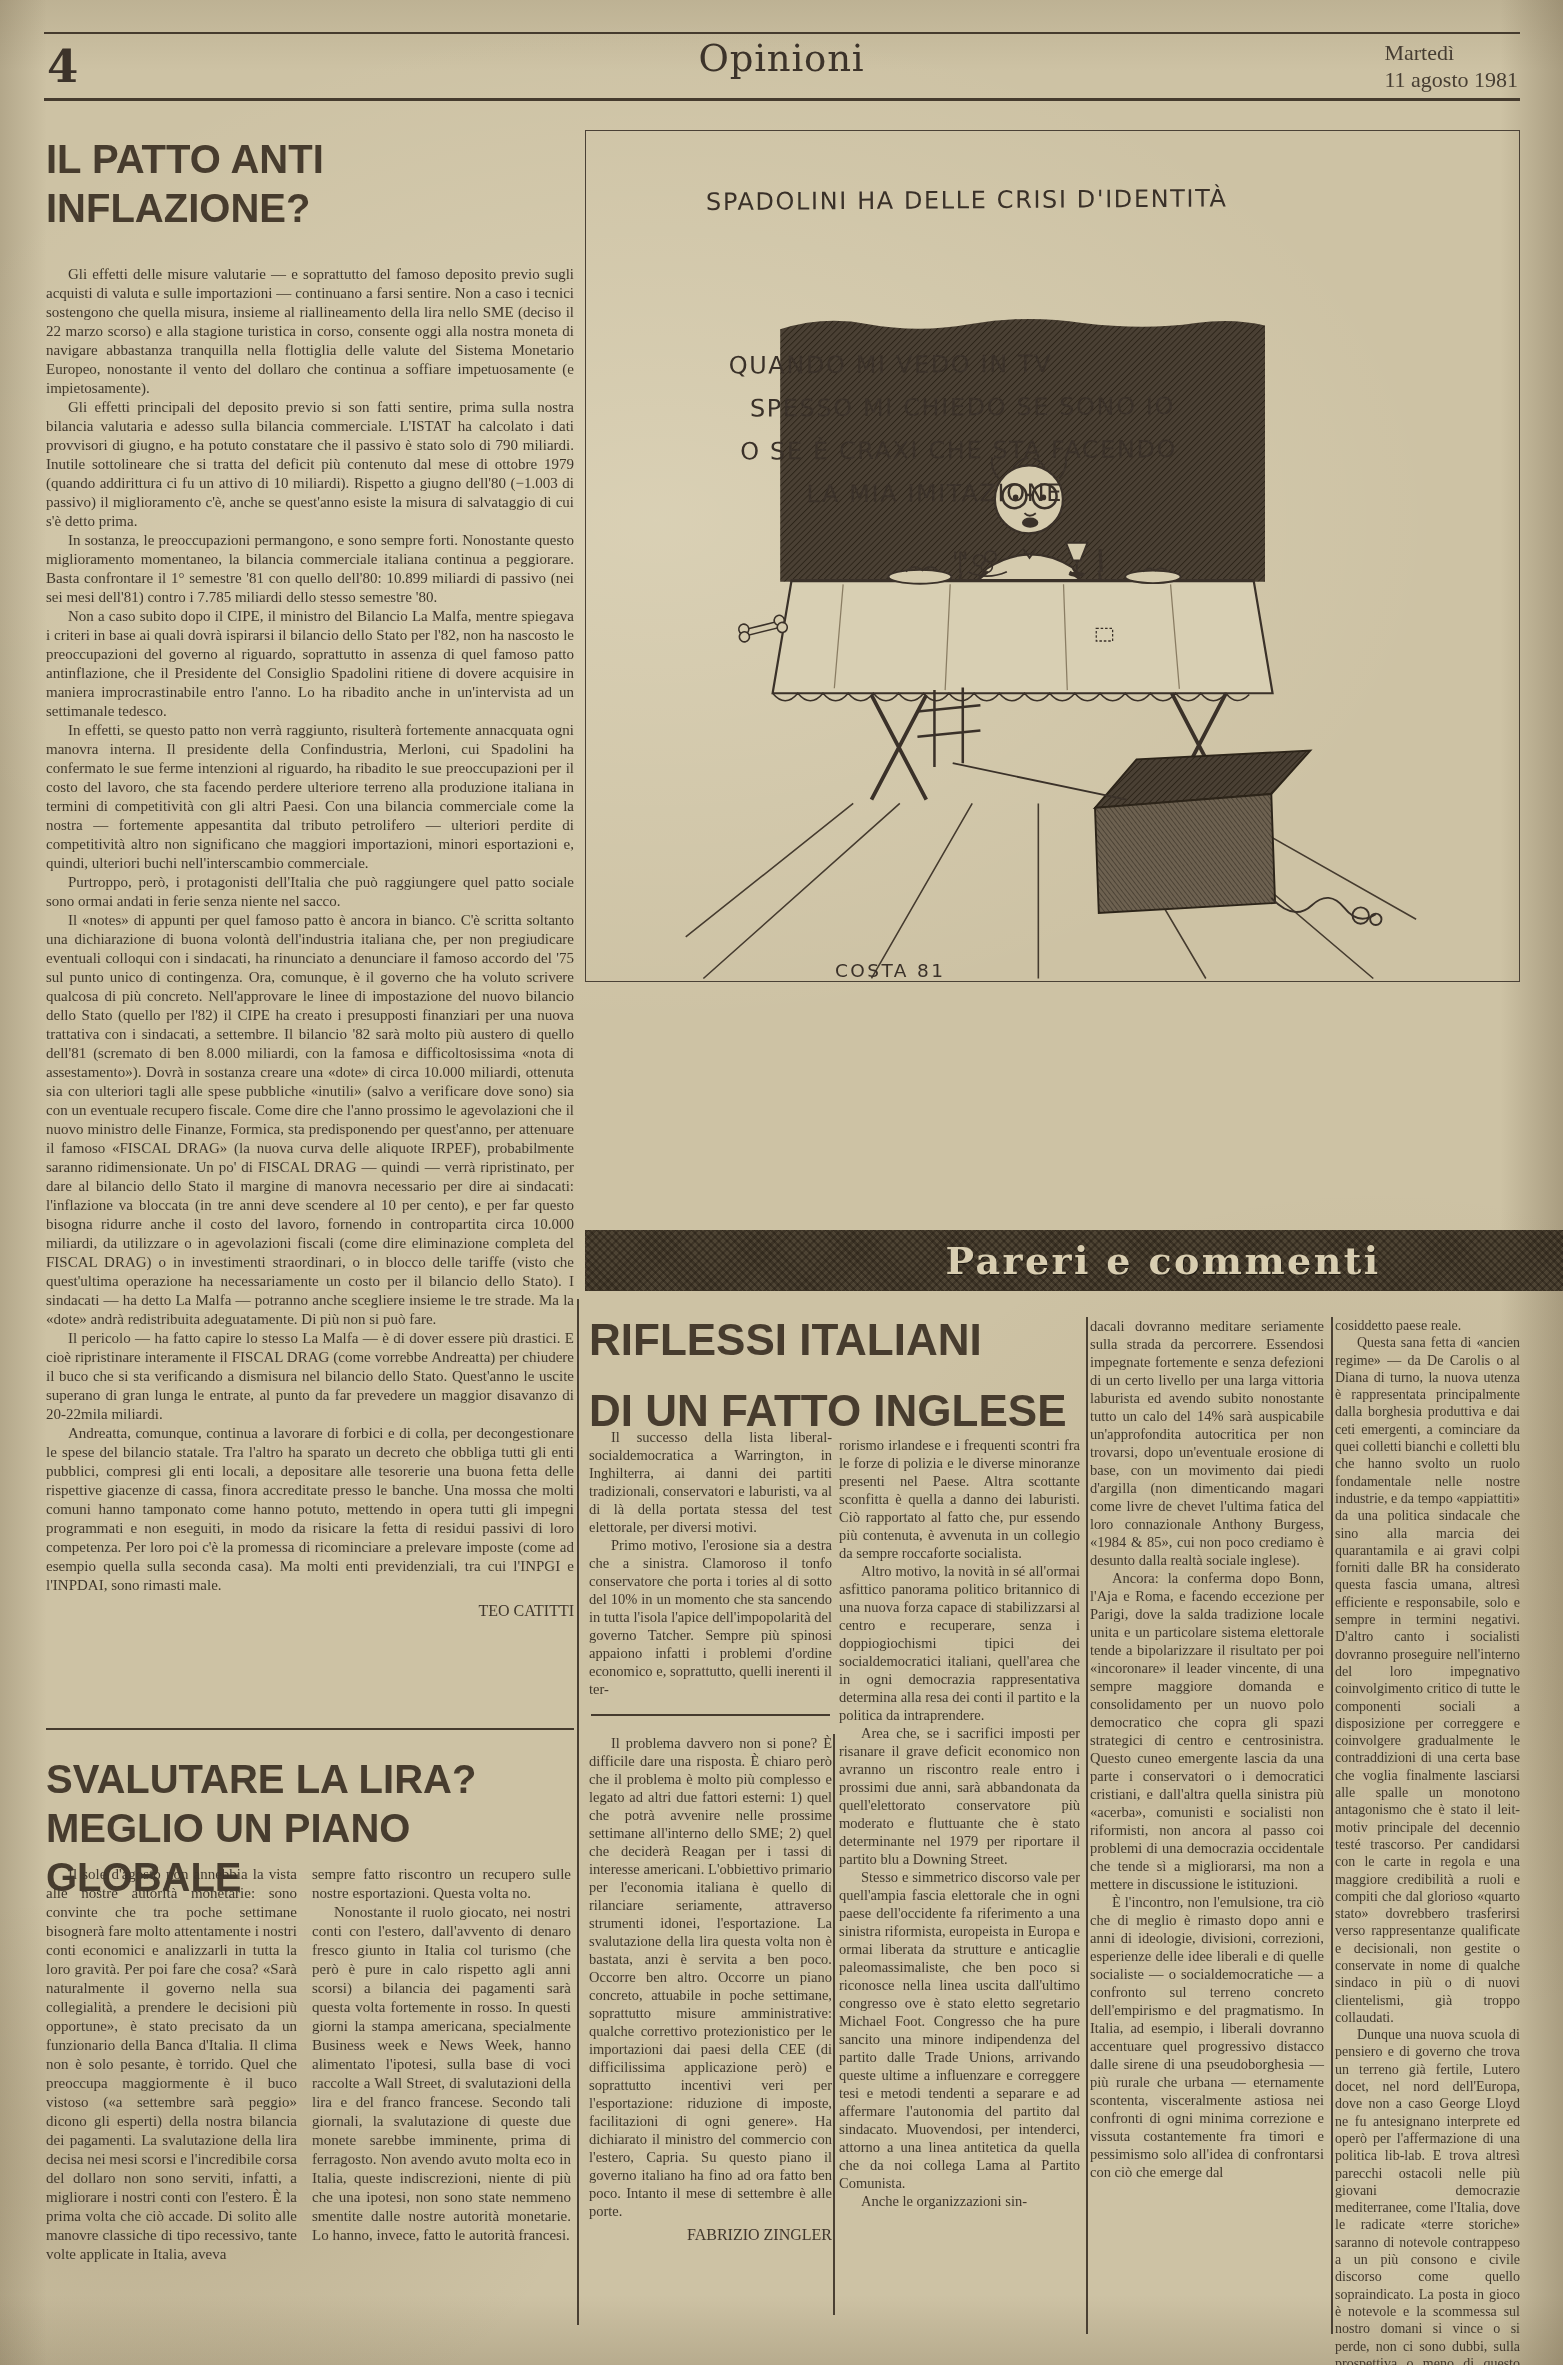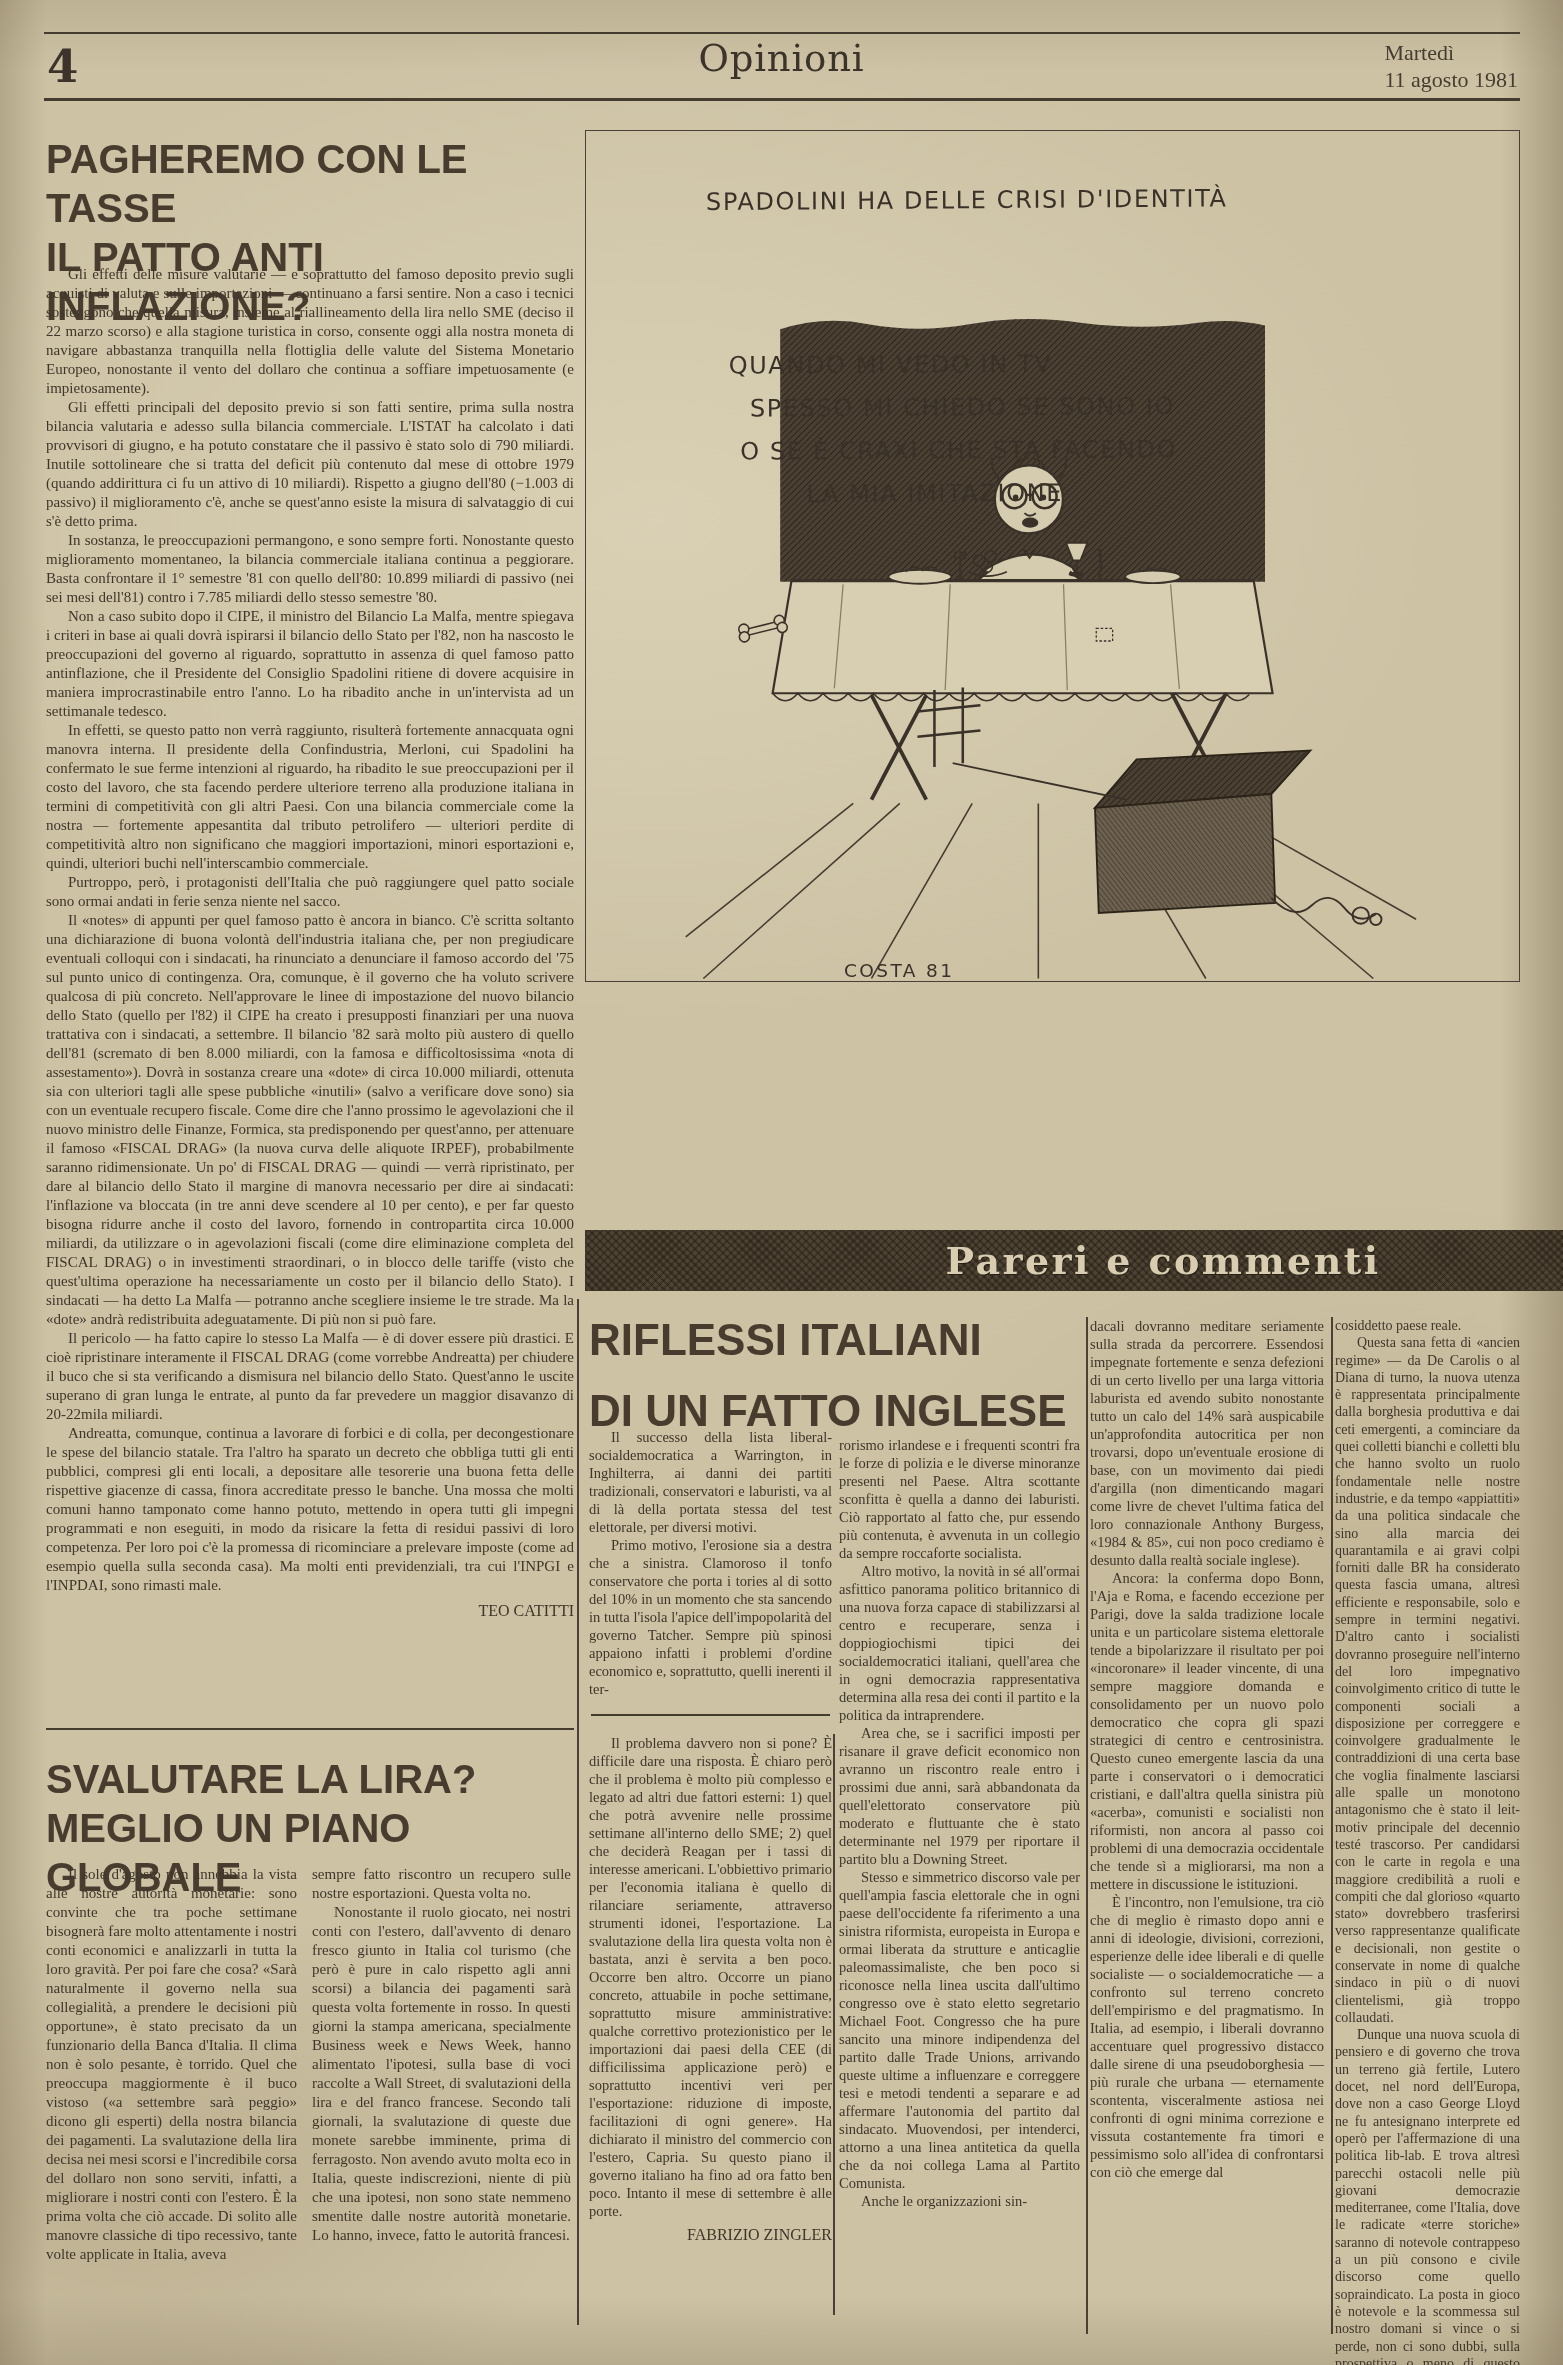--- a/index.html
+++ b/index.html
@@ -59,21 +59,20 @@
   <div class="abs rule" style="left:44px; top:32px; width:1476px; height:2.4px;"></div>
   <div class="abs page-num" style="left:47px; top:40px;">4</div>
   <div class="abs section-title" style="left:0; top:37px;">Opinioni</div>
   <div class="abs dateline" style="right:45px; top:39px;">
     <div>Martedì</div>
     <div>11 agosto 1981</div>
   </div>
   <div class="abs rule" style="left:44px; top:98px; width:1476px; height:3.2px;"></div>
 
   <div class="abs headline hl-big" style="left:46px; top:135px; width:530px;">
-    <div>PAGHEREMO CON LE TASSE</div>
     <div>IL PATTO ANTI INFLAZIONE?</div>
   </div>
   <div class="abs body-col t-body" style="left:46px; top:265px; width:528px;">
     <div>
         <p>Gli effetti delle misure valutarie — e soprattutto del famoso deposito previo sugli acquisti di valuta e sulle importazioni — continuano a farsi sentire. Non a caso i tecnici sostengono che quella misura, insieme al riallineamento della lira nello SME (deciso il 22 marzo scorso) e alla stagione turistica in corso, consente oggi alla nostra moneta di navigare abbastanza tranquilla nella flottiglia delle valute del Sistema Monetario Europeo, nonostante il vento del dollaro che continua a soffiare impetuosamente (e impietosamente).</p>
         <p>Gli effetti principali del deposito previo si son fatti sentire, prima sulla nostra bilancia valutaria e adesso sulla bilancia commerciale. L'ISTAT ha calcolato i dati provvisori di giugno, e ha potuto constatare che il passivo è stato solo di 790 miliardi. Inutile sottolineare che si tratta del deficit più contenuto dal mese di ottobre 1979 (quando addirittura ci fu un attivo di 10 miliardi). Rispetto a giugno dell'80 (−1.003 di passivo) il miglioramento c'è, anche se quest'anno esiste la misura di salvataggio di cui s'è detto prima.</p>
         <p>In sostanza, le preoccupazioni permangono, e sono sempre forti. Nonostante questo miglioramento momentaneo, la bilancia commerciale italiana continua a peggiorare. Basta confrontare il 1° semestre '81 con quello dell'80: 10.899 miliardi di passivo (nei sei mesi dell'81) contro i 7.785 miliardi dello stesso semestre '80.</p>
         <p>Non a caso subito dopo il CIPE, il ministro del Bilancio La Malfa, mentre spiegava i criteri in base ai quali dovrà ispirarsi il bilancio dello Stato per l'82, non ha nascosto le preoccupazioni del governo al riguardo, soprattutto in assenza di quel famoso patto antinflazione, che il Presidente del Consiglio Spadolini ritiene di dovere acquisire in maniera improcrastinabile entro l'anno. Lo ha ribadito anche in un'intervista ad un settimanale tedesco.</p>
         <p>In effetti, se questo patto non verrà raggiunto, risulterà fortemente annacquata ogni manovra interna. Il presidente della Confindustria, Merloni, cui Spadolini ha confermato le sue ferme intenzioni al riguardo, ha ribadito le sue preoccupazioni per il costo del lavoro, che sta facendo perdere ulteriore terreno alla produzione italiana in termini di competitività con gli altri Paesi. Con una bilancia commerciale come la nostra — fortemente appesantita dal tributo petrolifero — ulteriori perdite di competitività altro non significano che maggiori importazioni, minori esportazioni e, quindi, ulteriori buchi nell'interscambio commerciale.</p>
         <p>Purtroppo, però, i protagonisti dell'Italia che può raggiungere quel patto sociale sono ormai andati in ferie senza niente nel sacco.</p>
@@ -174,21 +173,21 @@
       <circle cx="1072" cy="1246" r="13" fill="none" stroke="#3a3129" stroke-width="3"></circle>
       <circle cx="1096" cy="1252" r="9" fill="none" stroke="#3a3129" stroke-width="3"></circle>
     </svg>
     <div class="abs hand caption" style="left:120px; top:55px; width:578px;">SPADOLINI HA DELLE CRISI D'IDENTITÀ</div>
     <div class="abs hand speech" style="left:143px; top:212px; width:610px;">
       <div style="padding-left:0;">QUANDO MI VEDO IN TV</div>
       <div style="padding-left:21px;">SPESSO MI CHIEDO SE SONO IO</div>
       <div style="padding-left:11.2px;">O SE È CRAXI CHE STA FACENDO</div>
       <div style="padding-left:77px;">LA MIA IMITAZIONE</div>
     </div>
-    <div class="abs hand signature" style="left:258px; top:829px;">COSTA 81</div>
+    <div class="abs hand signature" style="left:249px; top:829px;">COSTA 81</div>
   </div>
 
   <div class="abs banner" style="left:585px; top:1230px; width:1036px; height:61px;">
     <span class="banner-label">Pareri e commenti</span>
   </div>
 
   <div class="abs headline hl-rif" style="left:589px; top:1304px; width:488px;">
     <div>RIFLESSI ITALIANI</div>
     <div>DI UN FATTO INGLESE</div>
   </div>

